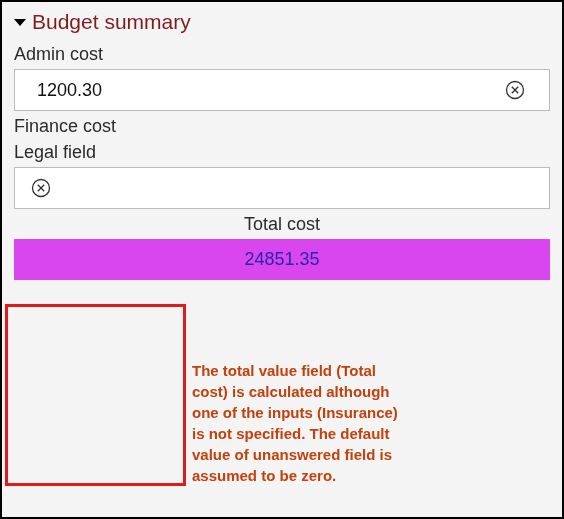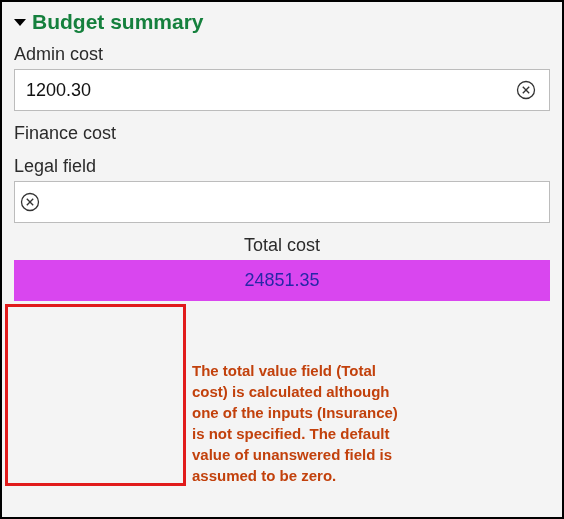--- a/index.html
+++ b/index.html
@@ -27,38 +27,38 @@
     }
     .caret {
       width: 0;
       height: 0;
       border-left: 6px solid transparent;
       border-right: 6px solid transparent;
       border-top: 7px solid #000;
     }
     .header h2 {
       font-size: 21px;
-      font-weight: 700;
-      color: #15803d;
+      font-weight: 400;
+      color: #7f1d1d;
     }
     .field {
-      margin-bottom: 12px;
+      margin-bottom: 5px;
     }
     .field-label {
       font-size: 18px;
       color: #2b2b2b;
       margin-bottom: 4px;
       display: block;
     }
     .input-wrap {
       display: flex;
       align-items: center;
       background: #fff;
       border: 1px solid #bcbcbc;
-      padding: 1px;
+      padding: 12px;
       height: 42px;
     }
     .input-wrap input {
       flex: 1;
       border: none;
       outline: none;
       background: transparent;
       font-size: 18px;
       color: #111;
       padding: 0 10px;

